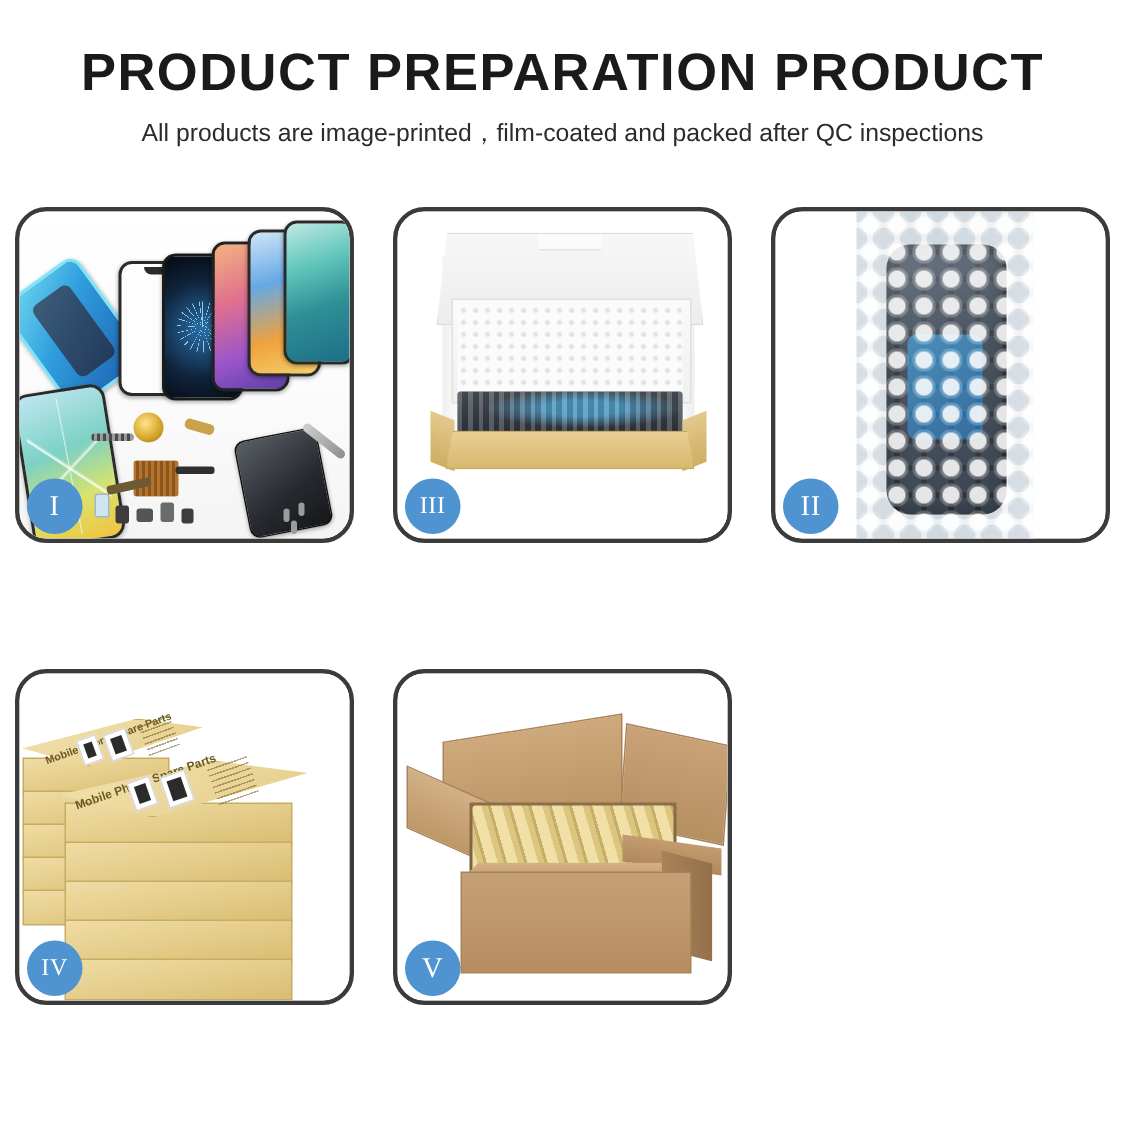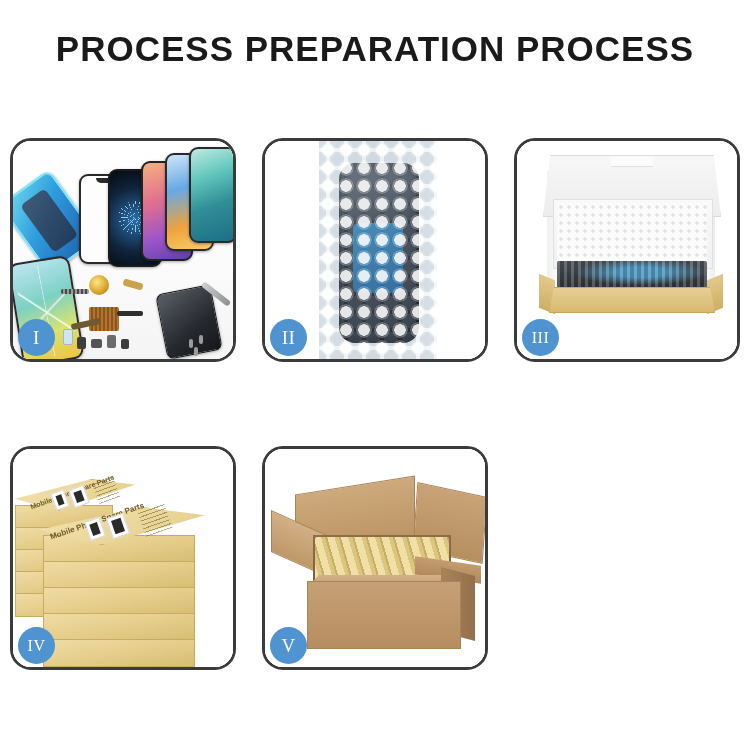--- a/index.html
+++ b/index.html
@@ -413,21 +413,22 @@
   }
   .c-glow{
     position:absolute; left:20px; top:8px; width:190px; height:60px;
     background: radial-gradient(ellipse at 60% 80%, rgba(255,255,255,.75), rgba(255,255,255,0) 70%);
   }
 </style>
 </head>
 <body>
 
 <div id="header">
-  <div id="page-title">PROCESS PREPARATION PROCESS</div>
+  <div id="page-title">PRODUCT PREPARATION PRODUCT</div>
+  <div id="page-subtitle">All products are image-printed，film-coated and packed after QC inspections</div>
 </div>
 
 <div id="steps-grid">
 
   <div class="step-card">
     <div class="photo">
       <div class="bg-soft"></div>
       <div class="phone p-teal"></div>
       <div class="phone p-white"></div>
       <div class="phone p-dark"></div>
@@ -451,45 +452,45 @@
       <div class="part scrw2"></div>
       <div class="part scrw3"></div>
       <div class="part tool"></div>
     </div>
     <div class="badge">I</div>
   </div>
 
   <div class="step-card">
     <div class="photo">
       <div class="wrap-bg"></div>
-      <div class="bubble-sheet">
-        <div class="inner-part">
-          <div class="inner-blue"></div>
-        </div>
-        <div class="bubbles2"></div>
-        <div class="bubbles"></div>
-      </div>
-    </div>
-    <div class="badge">II</div>
-  </div>
-
-  <div class="step-card">
-    <div class="photo">
-      <div class="wrap-bg"></div>
       <div class="mbox-sideL"></div>
       <div class="mbox-sideR"></div>
       <div class="mbox-lid"></div>
       <div class="mbox-inner"></div>
       <div class="foam"></div>
       <div class="mbox-contents"></div>
       <div class="mbox-flapL"></div>
       <div class="mbox-flapR"></div>
       <div class="mbox-front"></div>
     </div>
     <div class="badge small">III</div>
+  </div>
+
+  <div class="step-card">
+    <div class="photo">
+      <div class="wrap-bg"></div>
+      <div class="bubble-sheet">
+        <div class="inner-part">
+          <div class="inner-blue"></div>
+        </div>
+        <div class="bubbles2"></div>
+        <div class="bubbles"></div>
+      </div>
+    </div>
+    <div class="badge">II</div>
   </div>
 
   <div class="step-card">
     <div class="photo">
       <div class="wrap-bg"></div>
 
       <div class="gbox" style="left:2px;top:56px;width:96px;height:22px;"></div>
       <div class="gbox" style="left:2px;top:78px;width:96px;height:22px;"></div>
       <div class="gbox" style="left:2px;top:100px;width:96px;height:22px;"></div>
       <div class="gbox" style="left:2px;top:122px;width:96px;height:22px;"></div>

